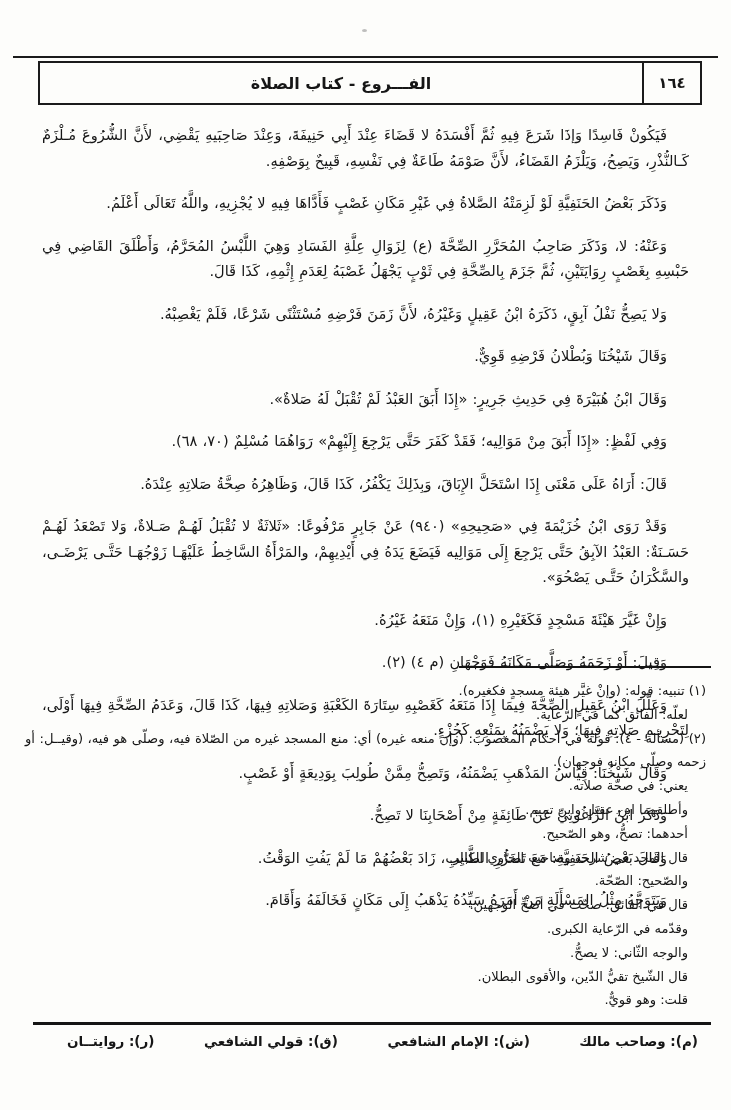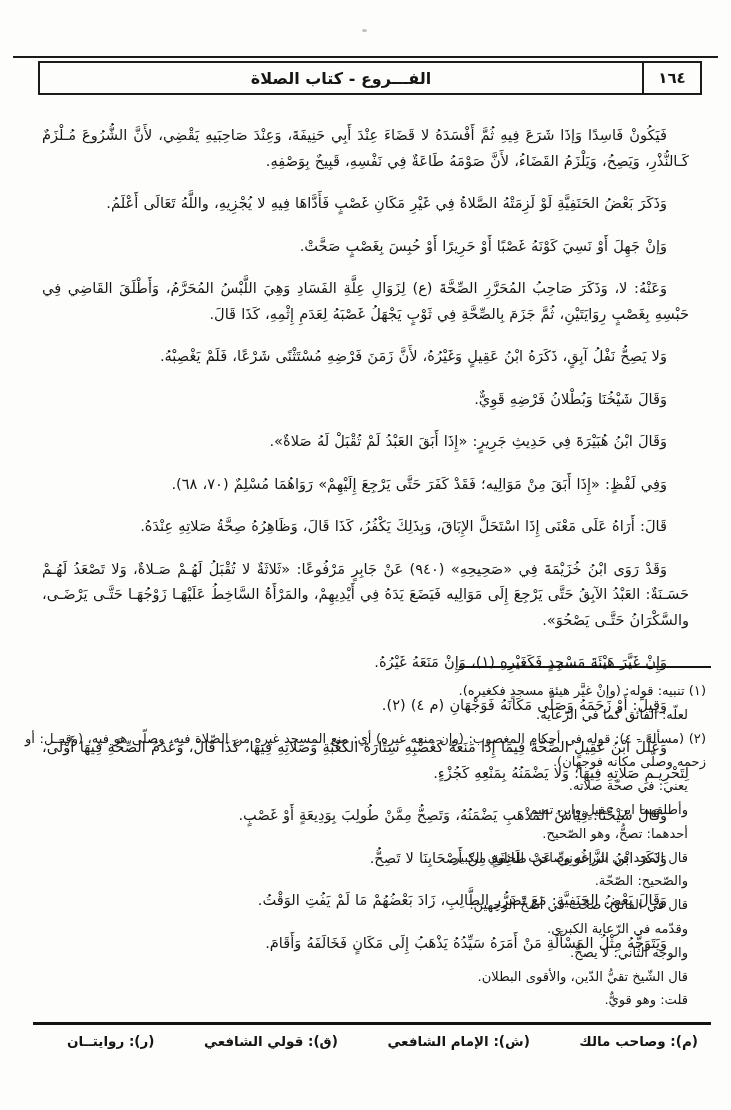--- a/index.html
+++ b/index.html
@@ -10,21 +10,21 @@
     font-family:"DejaVu Sans", sans-serif;
     color:#161616;
     overflow:hidden;
     box-sizing:border-box;
   }
   .speck { position:absolute; top:29px; left:362px; width:5px; height:3px; background:#8a8a8a; border-radius:50%; opacity:.55; }
 
   
   .top-rule { position:absolute; top:56px; left:13px; right:13px; height:2px; background:#1b1b1b; }
   .header-box {
-    position:absolute; top:61px; left:38px; width:664px; height:34px;
+    position:absolute; top:61px; left:38px; width:664px; height:44px;
     border:2px solid #1b1b1b; box-sizing:border-box;
     display:flex; flex-direction:row; direction:ltr;
     background:#fdfdfb;
   }
   .title-cell { flex:1; display:flex; align-items:center; justify-content:center; }
   .header-title { font-size:16px; font-weight:bold; letter-spacing:0.5px; direction:rtl; }
   .num-cell {
     width:58px; border-left:2px solid #1b1b1b; box-sizing:border-box;
     display:flex; align-items:center; justify-content:center;
     font-size:15px; font-weight:bold;
@@ -69,21 +69,20 @@
   <div class="header-box">
     <div class="title-cell">
       <span class="header-title">الفـــروع  -  كتاب الصلاة</span>
     </div>
     <div class="num-cell">١٦٤</div>
   </div>
 
   <div class="body-text">
     <p class="para">فَيَكُونْ فَاسِدًا وَإذَا شَرَعَ فِيهِ ثُمَّ أَفْسَدَهُ لا قَضَاءَ عِنْدَ أَبِي حَنِيفَةَ، وَعِنْدَ صَاحِبَيهِ يَقْضِي، لأَنَّ الشُّرُوعَ مُـلْزَمٌ كَـالنُّذْرِ، وَيَصِحُ، وَيَلْزَمُ القَضَاءُ، لأَنَّ صَوْمَهُ طَاعَةٌ فِي نَفْسِهِ، قَبِيحٌ بِوَصْفِهِ.</p>
     <p class="para">وَذَكَرَ بَعْضُ الحَنَفِيَّةِ لَوْ لَزِمَتْهُ الصَّلاةُ فِي غَيْرِ مَكَانِ غَصْبٍ فَأَدَّاهَا فِيهِ لا يُجْزِيهِ، واللَّهُ تَعَالَى أَعْلَمُ.</p>
-    <p class="para">وَإنْ جَهِلَ أَوْ نَسِيَ كَوْنَهُ غَصْبًا أَوْ حَرِيرًا أَوْ حُبِسَ بِغَصْبٍ صَحَّتْ.</p>
     <p class="para">وَعَنْهُ: لا، وَذَكَرَ صَاحِبُ المُحَرَّرِ الصِّحَّةَ (ع) لِزَوَالِ عِلَّةِ الفَسَادِ وَهِيَ اللَّبْسُ المُحَرَّمُ، وَأَطْلَقَ القَاضِي فِي حَبْسِهِ بِغَصْبٍ رِوَايَتَيْنِ، ثُمَّ جَزَمَ بِالصِّحَّةِ فِي ثَوْبٍ يَجْهَلُ غَصْبَهُ لِعَدَمِ إِثْمِهِ، كَذَا قَالَ.</p>
     <p class="para">وَلا يَصِحُّ نَفْلُ آبِقٍ، ذَكَرَهُ ابْنُ عَقِيلٍ وَغَيْرُهُ، لأَنَّ زَمَنَ فَرْضِهِ مُسْتَثْنًى شَرْعًا، فَلَمْ يَغْصِبْهُ.</p>
     <p class="para">وَقَالَ شَيْخُنَا وَبُطْلانُ فَرْضِهِ قَوِيٌّ.</p>
     <p class="para">وَقَالَ ابْنُ هُبَيْرَةَ فِي حَدِيثِ جَرِيرٍ: «إِذَا أَبَقَ العَبْدُ لَمْ تُقْبَلْ لَهُ صَلاةٌ».</p>
     <p class="para">وَفِي لَفْظٍ: «إِذَا أَبَقَ مِنْ مَوَالِيه؛ فَقَدْ كَفَرَ حَتَّى يَرْجِعَ إِلَيْهِمْ» رَوَاهُمَا مُسْلِمٌ (٧٠، ٦٨).</p>
     <p class="para">قَالَ: أَرَاهُ عَلَى مَعْنَى إِذَا اسْتَحَلَّ الإِبَاقَ، وَبِذَلِكَ يَكْفُرُ، كَذَا قَالَ، وَظَاهِرُهُ صِحَّةُ صَلاتِهِ عِنْدَهُ.</p>
     <p class="para">وَقَدْ رَوَى ابْنُ خُزَيْمَةَ فِي «صَحِيحِهِ» (٩٤٠) عَنْ جَابِرٍ مَرْفُوعًا: «ثَلاثَةٌ لا تُقْبَلُ لَهُـمْ صَـلاةٌ، وَلا تَصْعَدُ لَهُـمْ حَسَـنَةٌ: العَبْدُ الآبِقُ حَتَّى يَرْجِعَ إِلَى مَوَالِيه فَيَضَعَ يَدَهُ فِي أَيْدِيهِمْ، والمَرْأَةُ السَّاخِطُ عَلَيْهَـا زَوْجُهَـا حَتَّـى يَرْضَـى، والسَّكْرَانُ حَتَّـى يَصْحُوَ».</p>
     <p class="para">وَإِنْ غَيَّرَ هَيْئَةَ مَسْجِدٍ فَكَغَيْرِهِ (١)، وَإِنْ مَنَعَهُ غَيْرُهُ.</p>
     <p class="para">وَقِيلَ: أَوْ زَحَمَهُ وَصَلَّى مَكَانَهُ فَوَجْهَانِ (م ٤) (٢).</p>
     <p class="para">وَعَلَّلَ ابْنُ عَقِيلٍ الصِّحَّةَ فِيمَا إِذَا مَنَعَهُ كَغَصْبِهِ سِتَارَةَ الكَعْبَةِ وَصَلاتِهِ فِيهَا، كَذَا قَالَ، وَعَدَمُ الصِّحَّةِ فِيهَا أَوْلَى، لِتَحْرِيـمِ صَلاتِهِ فِيهَا؛ وَلا يَضْمَنُهُ بِمَنْعِهِ كَجُزْءٍ.</p>

